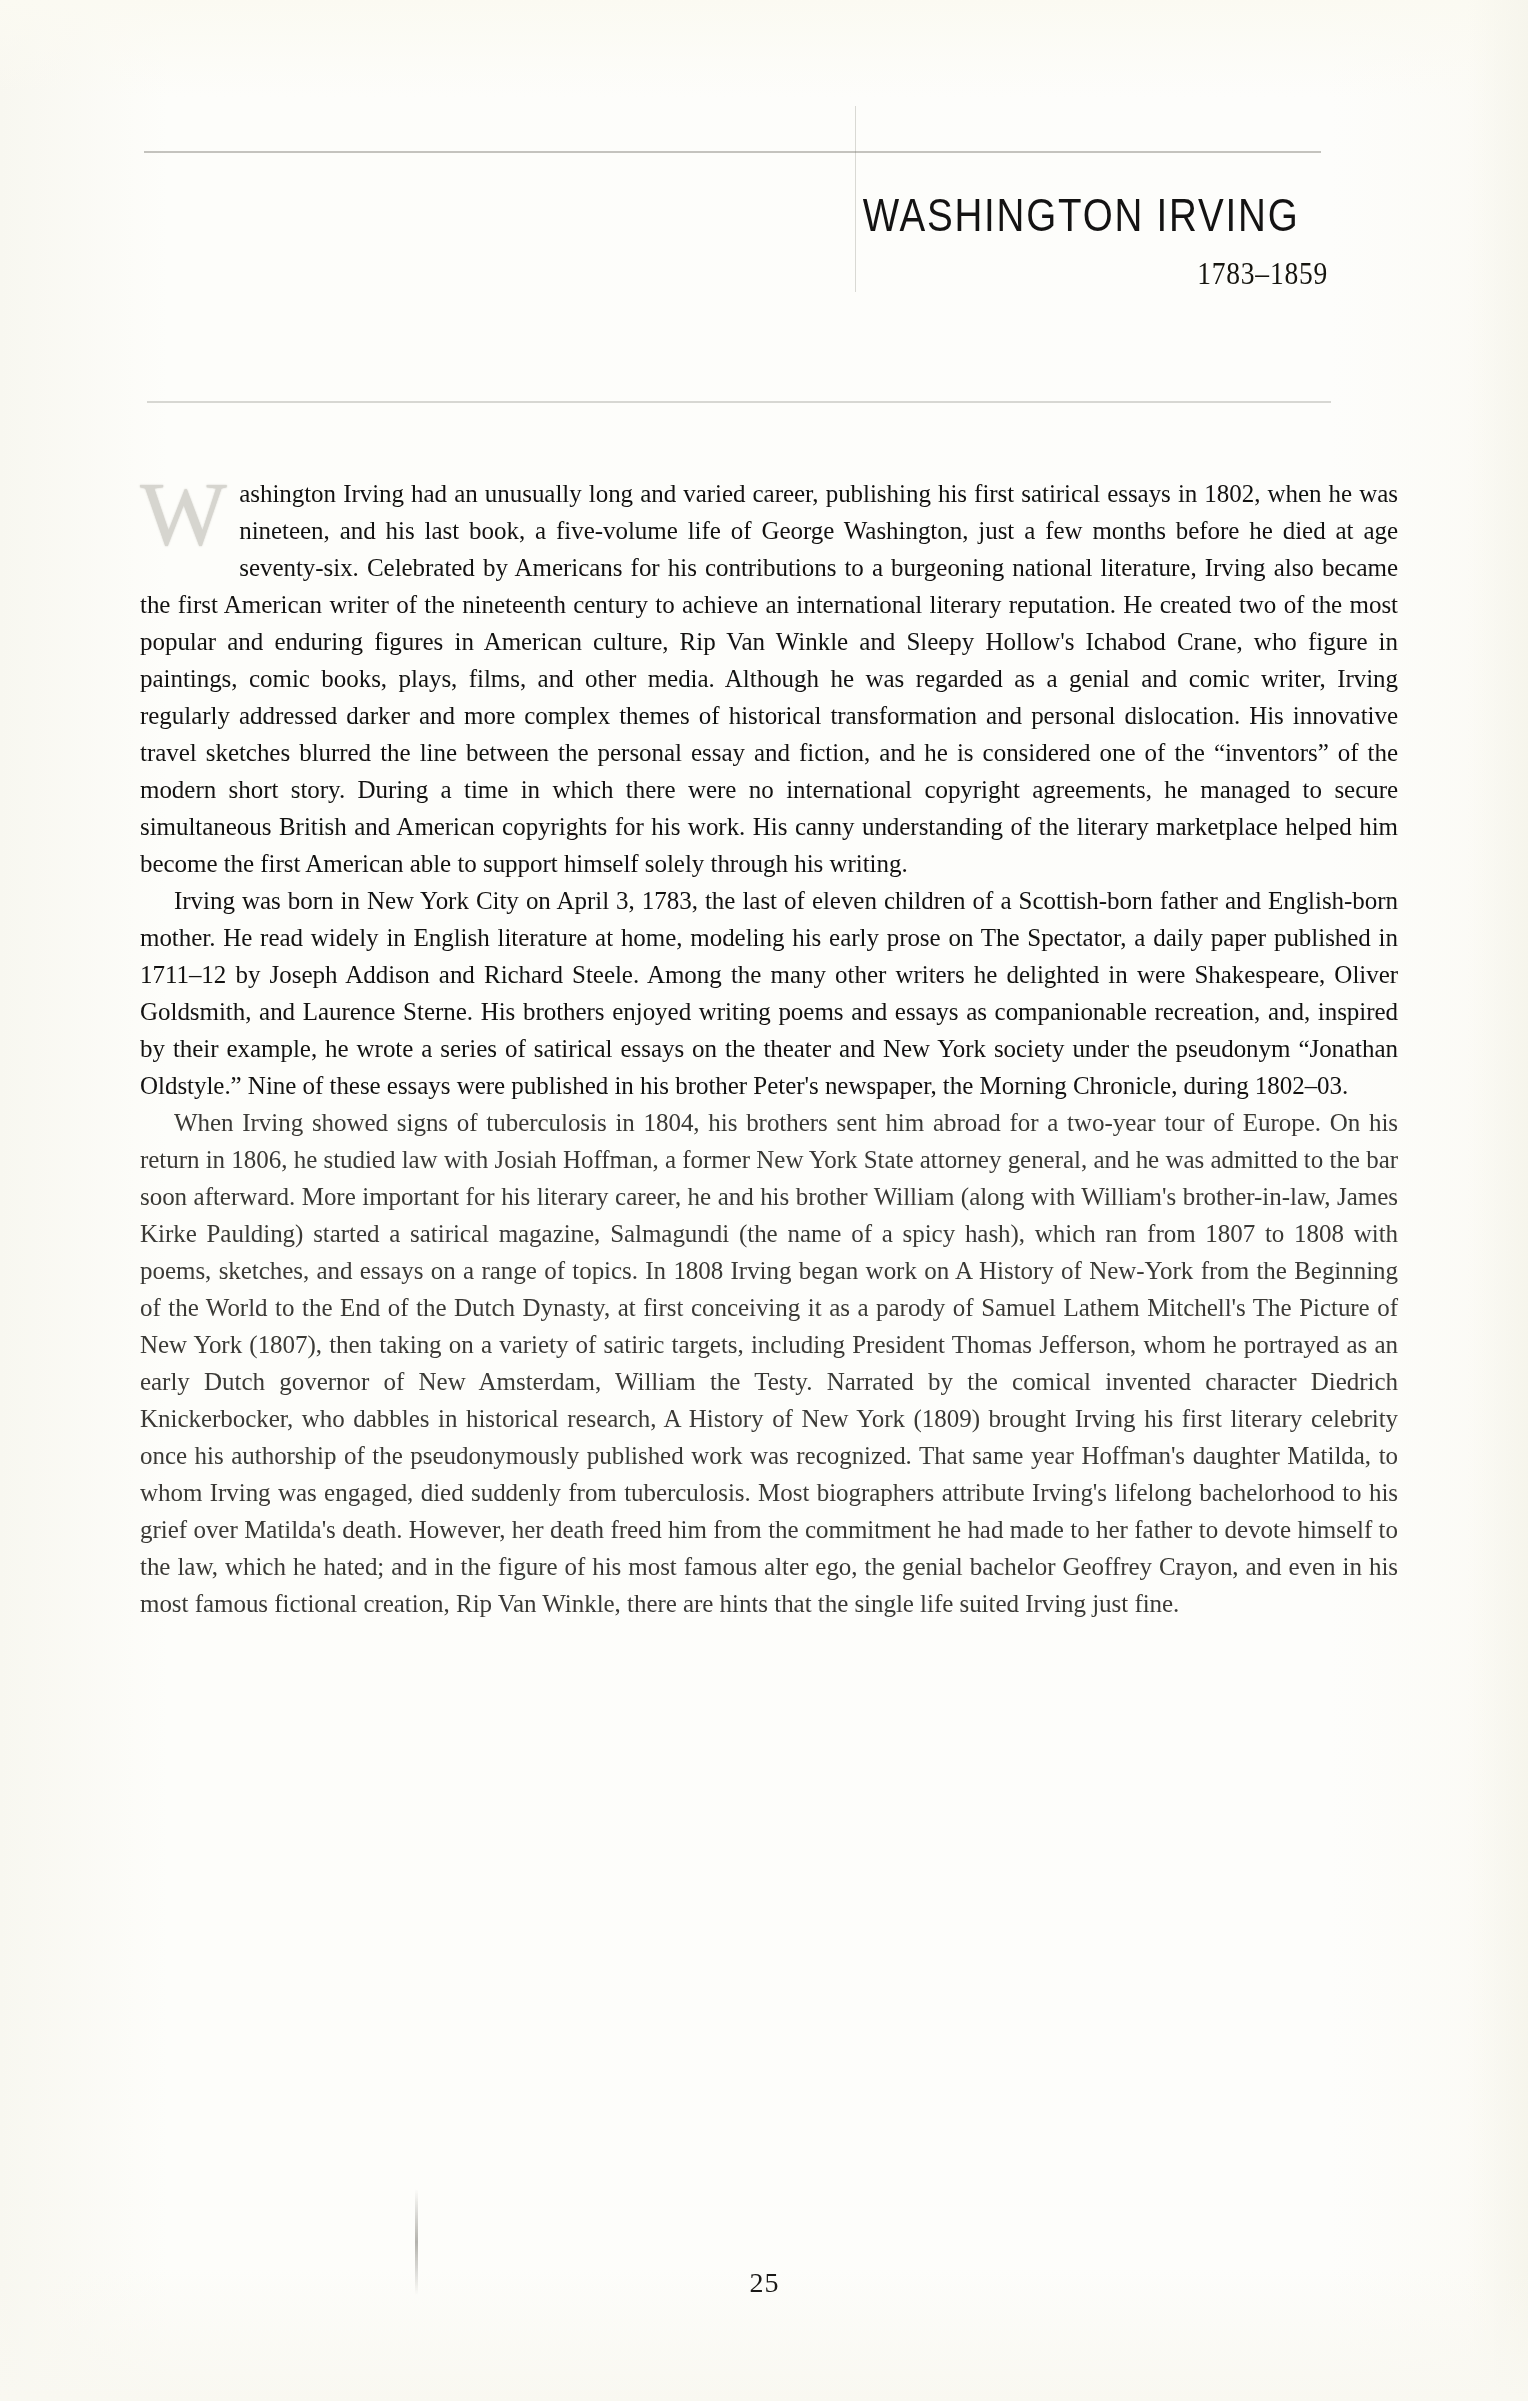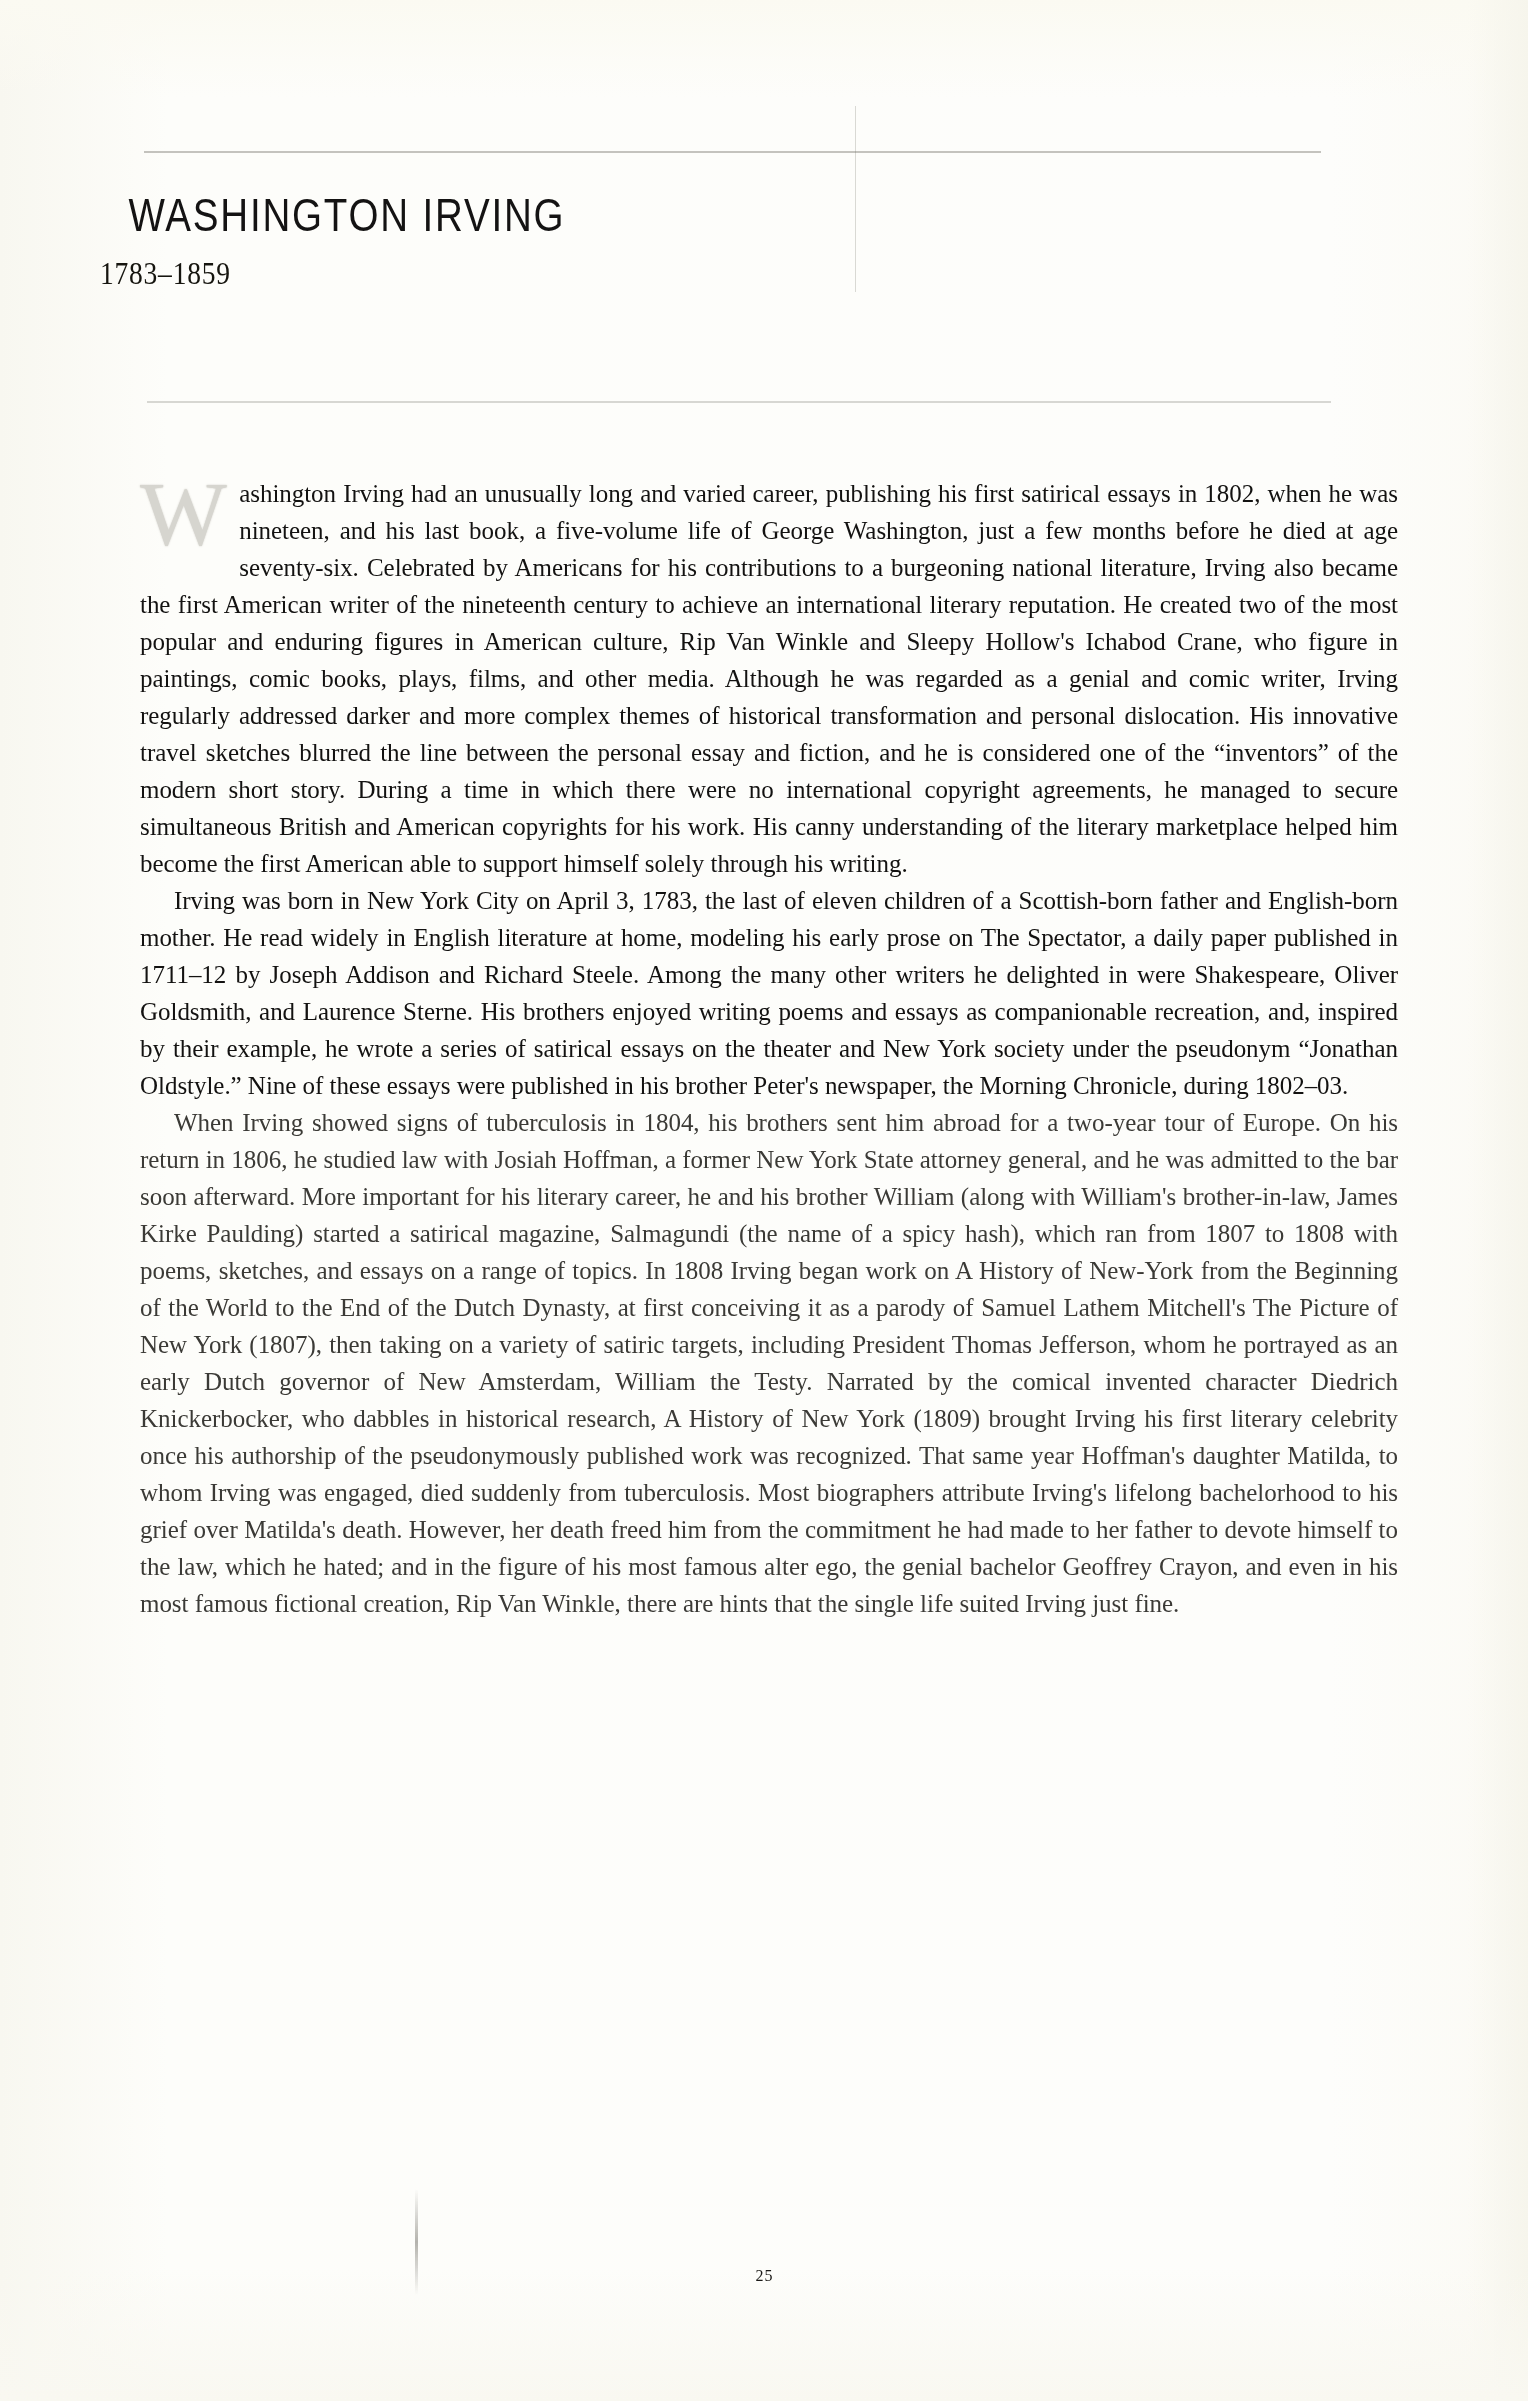--- a/index.html
+++ b/index.html
@@ -59,21 +59,21 @@
   .rule-top  { left: 144px; top: 151px;  width: 1177px; }
   .rule-bot  { left: 147px; top: 401px;  width: 1184px;
                background: rgba(130,128,120,.30); }
 
   
   .title-block {
     position: absolute;
     left: 0;
     top: 190px;
     width: 1428px;
-    text-align: left;
+    text-align: right;
   }
   .chapter-title {
     font-size: 47px;
     letter-spacing: 2.2px;
     font-weight: 400;
     line-height: 1.05;
     color: #141313;
     font-family: "Liberation Sans", "DejaVu Sans", sans-serif;
     transform: scaleX(.82);
     transform-origin: center;
@@ -128,21 +128,21 @@
     font-weight: 400;
   }
 
   
   .folio {
     position: absolute;
     left: 0;
     top: 2267px;
     width: 1529px;
     text-align: center;
-    font-size: 16px;
+    font-size: 28px;
     color: #1a1917;
     letter-spacing: 0.9px;
   }
 </style>
 </head>
 <body>
 
 <div class="page">
 
   <div class="artefact scan-band-top"></div>

